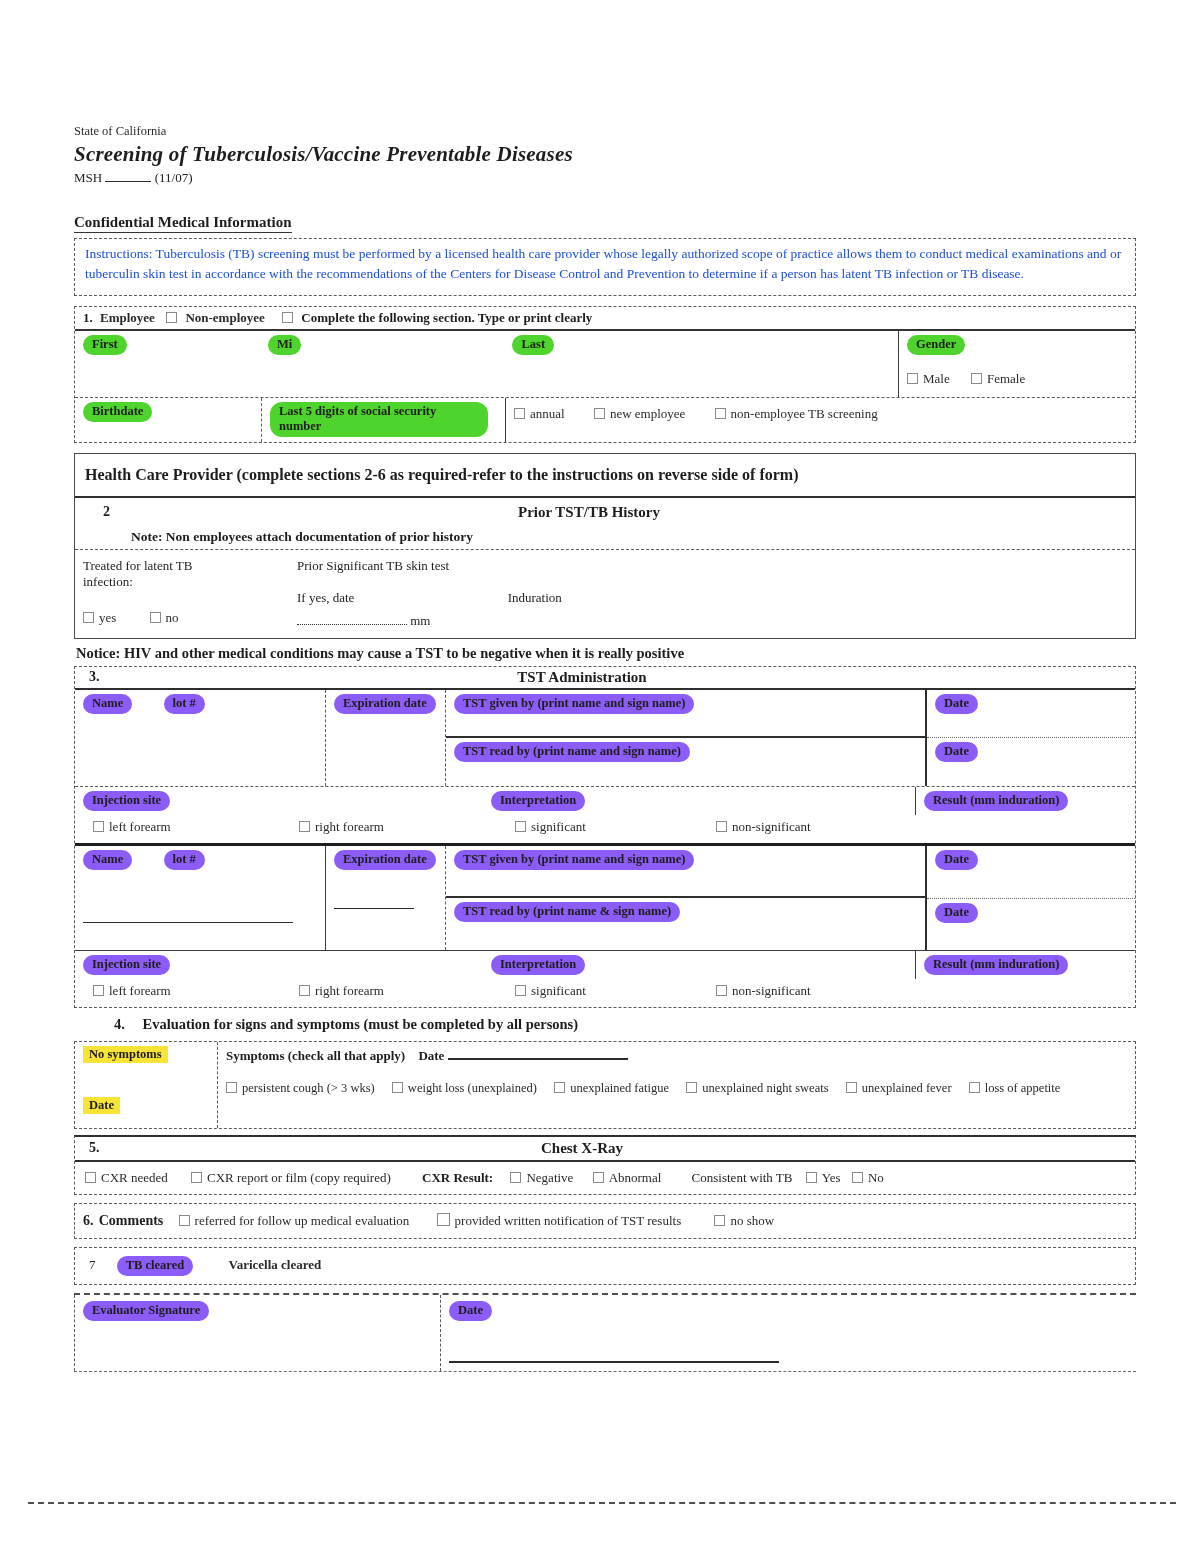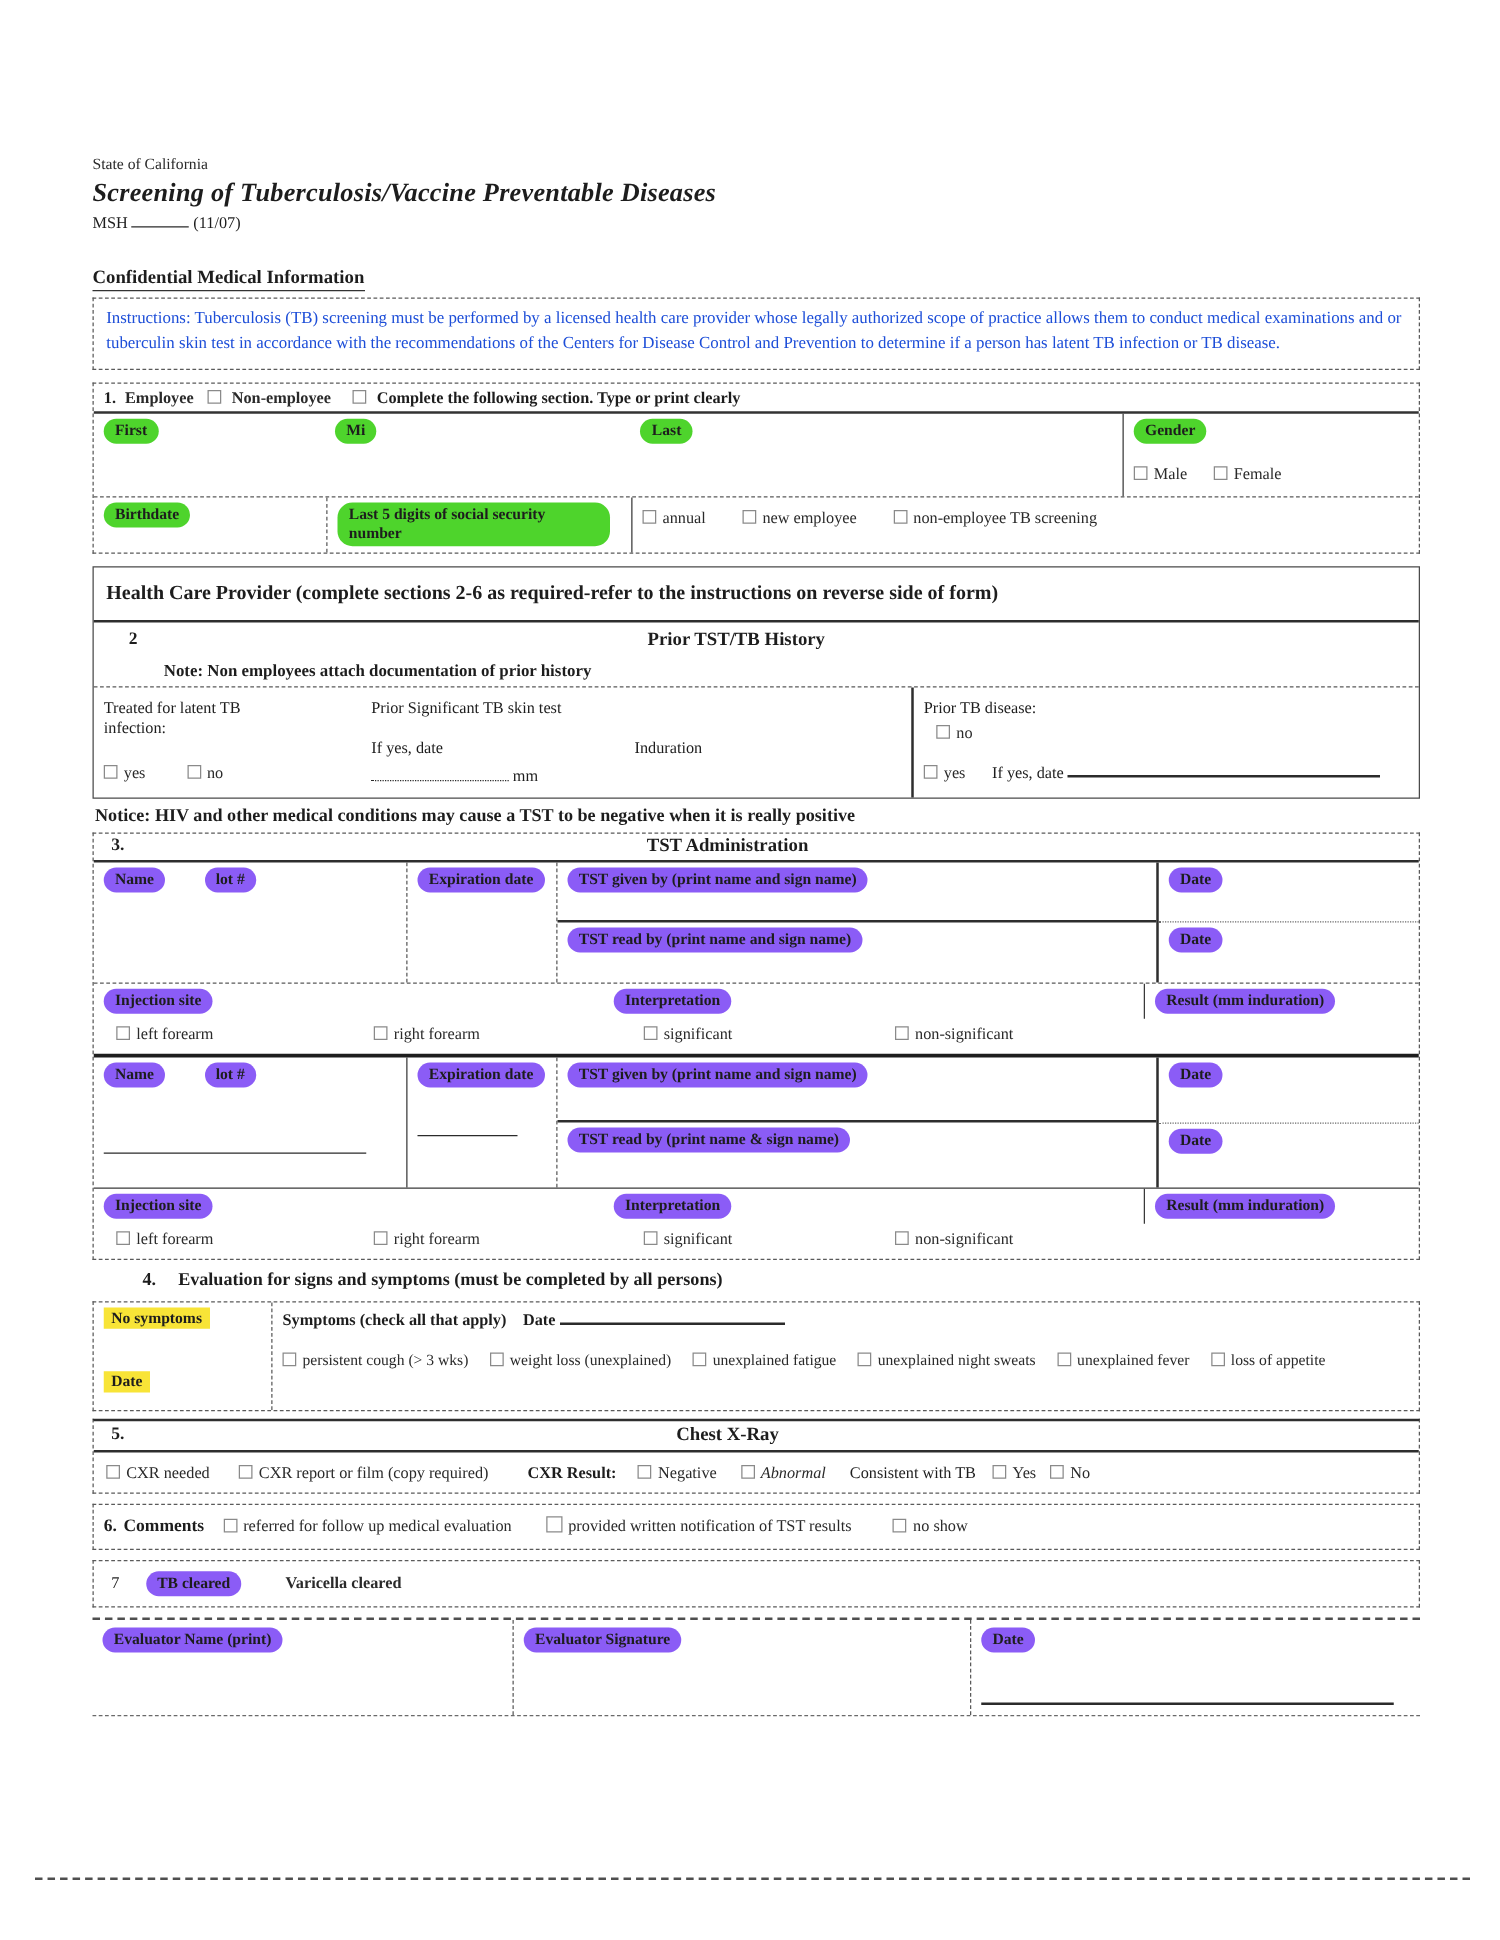--- a/index.html
+++ b/index.html
@@ -111,29 +111,20 @@
           <div>Prior Significant TB skin test</div>
           <div style="margin-top:16px;">
             <span>If yes, date</span>
             <span style="margin-left:150px;">Induration</span>
           </div>
           <div style="margin-top:6px;">
             <span class="blank dot" style="width:110px;"></span>
             <span>mm</span>
           </div>
         </div>
-        <div class="cell" style="flex:1;border-left:2px solid #2e2e2e;padding-top:8px;">
-          <div>Prior TB disease:</div>
-          <div style="margin-top:4px;margin-left:10px;"><span class="cb"></span><span class="ol">no</span></div>
-          <div style="margin-top:14px;">
-            <span><span class="cb"></span><span class="ol">yes</span></span>
-            <span style="margin-left:18px;">If yes, date</span>
-            <span class="blank" style="width:250px;border-bottom-width:2.5px;"></span>
-          </div>
-        </div>
       </div>
     </div>
 
     
     <div class="b" style="margin-top:6px;font-size:14.5px;padding-left:2px;">Notice: HIV and other medical conditions may cause a TST to be negative when it is really positive</div>
 
     
     <div class="box" style="margin-top:4px;">
       <div class="sechead" style="border-bottom:2.5px solid #2e2e2e;padding:2px 0;">
         <div class="secnum">3.</div>
@@ -264,21 +255,21 @@
     <div class="box" style="margin-top:6px;border-top:2.5px solid #2e2e2e;">
       <div class="sechead" style="padding:3px 0;">
         <div class="secnum">5.</div>
         <div class="sectitle">Chest X-Ray</div>
       </div>
       <div class="cell" style="border-top:2.5px solid #2e2e2e;padding:8px;">
         <span class="opt" style="margin-left:2px;margin-right:20px;"><span class="cb"></span><span class="ol">CXR needed</span></span>
         <span class="opt" style="margin-right:28px;"><span class="cb"></span><span class="ol">CXR report or film (copy required)</span></span>
         <span class="b" style="margin-right:14px;">CXR Result:</span>
         <span class="opt" style="margin-right:16px;"><span class="cb"></span><span class="ol">Negative</span></span>
-        <span class="opt" style="margin-right:16px;font-style:italic;"><span class="cb"></span><span class="ol">Abnormal</span></span>
+        <span class="opt" style="margin-right:27px;"><span class="cb"></span><span class="ol">Abnormal</span></span>
         <span style="margin-right:10px;">Consistent with TB</span>
         <span class="opt" style="margin-right:8px;"><span class="cb"></span><span class="ol">Yes</span></span>
         <span class="opt" style="margin-right:0;"><span class="cb"></span><span class="ol">No</span></span>
       </div>
     </div>
 
     
     <div class="box cell" style="margin-top:8px;padding:9px 8px;">
       <span class="b" style="font-size:14px;">6.</span>
       <span class="b" style="font-size:14px;margin-right:12px;margin-left:2px;">Comments</span>
@@ -289,23 +280,20 @@
 
     
     <div class="box cell" style="margin-top:8px;padding:8px 8px;">
       <span style="margin-left:6px;margin-right:18px;">7</span>
       <span class="opt" style="margin-right:32px;"><span class="y">TB cleared</span></span>
       <span class="opt"><span class="ol b">Varicella cleared</span></span>
     </div>
 
     
     <div class="row" style="margin-top:8px;border-top:2px dashed #4f4f4f;border-bottom:1.5px dashed #6a6a6a;">
-      <div class="cell" style="width:336px;height:66px;padding-top:6px;">
-        <span class="y">Evaluator Name (print)</span>
-      </div>
       <div class="cell" style="width:366px;border-left:1.5px dashed #5a5a5a;padding-top:6px;">
         <span class="y">Evaluator Signature</span>
       </div>
       <div class="cell" style="flex:1;border-left:1.5px dashed #5a5a5a;padding-top:6px;">
         <span class="y">Date</span>
         <div style="margin-top:28px;"><span class="blank" style="width:330px;border-bottom-width:2.5px;"></span></div>
       </div>
     </div>
 
   </div>

